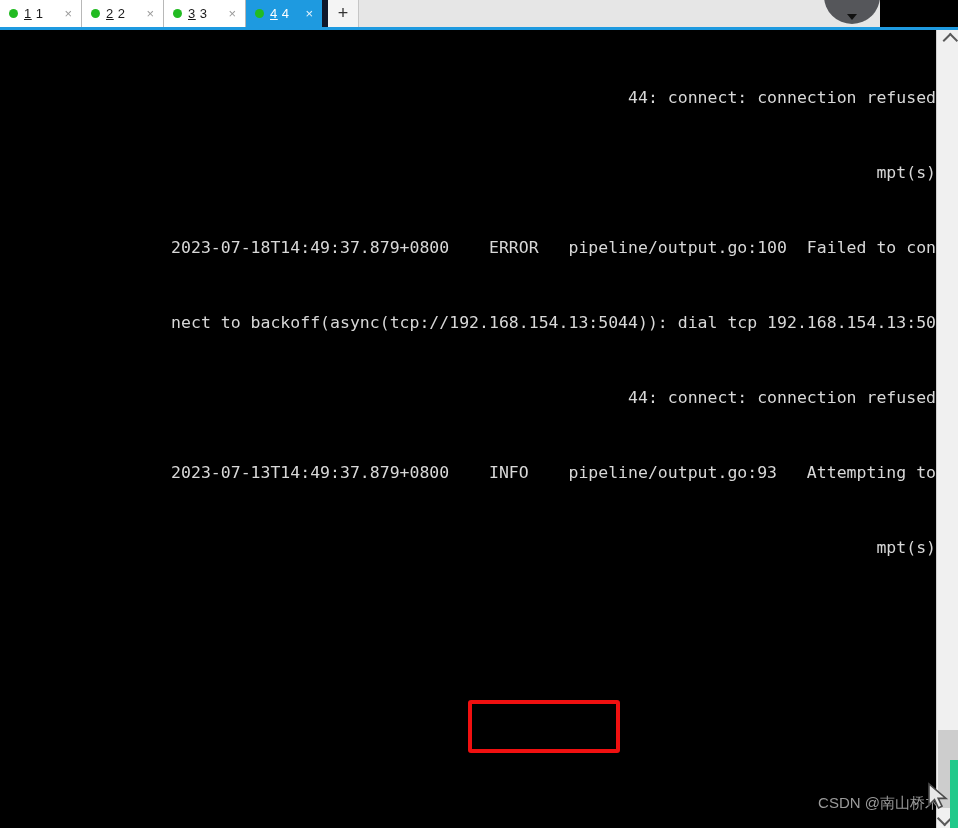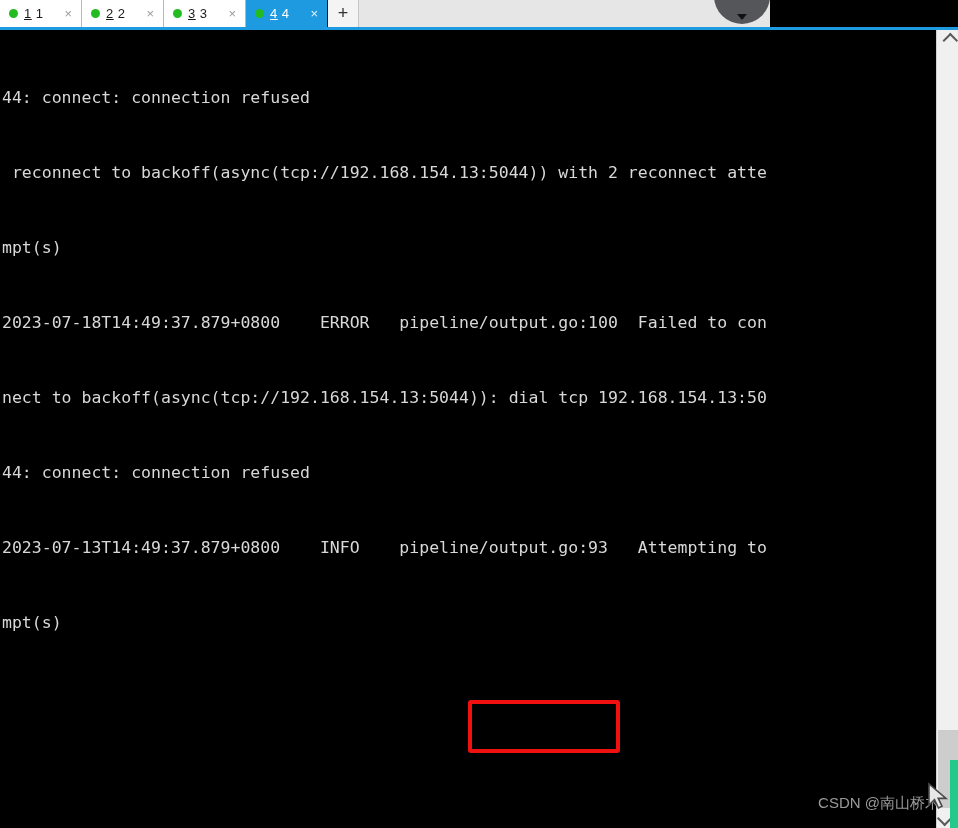--- a/index.html
+++ b/index.html
@@ -18,21 +18,21 @@
     position: relative;
     width: 958px;
     height: 828px;
     background: #000000;
   }
 
   
   .tabbar {
     position: absolute;
     left: 0; top: 0;
-    width: 770px;
+    width: 880px;
     height: 27px;
     background: #b91c1c;
     display: flex;
     align-items: stretch;
     box-sizing: border-box;
   }
   .tabbar-underline {
     position: absolute;
     left: 0; top: 27px;
     width: 958px;
@@ -50,21 +50,21 @@
     background: #ffffff;
     border-right: 1px solid #b8b8b8;
     font-family: "Liberation Sans", sans-serif;
     font-size: 13px;
     color: #1a1a1a;
     cursor: default;
   }
   .tab.active {
     background: #1e9ae0;
     color: #ffffff;
-    border-right: 1px solid #0f172a;
+    border-right: 6px solid #0f172a;
   }
   .tab .dot {
     width: 9px;
     height: 9px;
     border-radius: 50%;
     background: #22bb22;
     flex: none;
   }
   .tab .label {
     flex: 1;
@@ -140,20 +140,21 @@
     height: 798px;
     background: #000000;
     color: #d8d8d8;
     font-family: "DejaVu Sans Mono", "Liberation Mono", monospace;
     font-size: 16.5px;
     line-height: 25px;
     padding: 5px 0 0 2px;
     box-sizing: border-box;
     overflow: hidden;
     white-space: pre;
+    text-align: right;
   }
   .term-line { height: 25px; }
 
   
   .annot-box {
     position: absolute;
     border: 4px solid #f01010;
     border-radius: 3px;
     pointer-events: none;
   }
@@ -265,21 +266,20 @@
     </div>
 
     <div class="menu-blob">
       <span class="caret"></span>
     </div>
   </div>
   <div class="tabbar-underline"></div>
 
   <div class="terminal">
     <div class="term-line">44: connect: connection refused</div>
-    <div class="term-line"> reconnect to backoff(async(tcp://192.168.154.13:5044)) with 2 reconnect atte</div>
     <div class="term-line">mpt(s)</div>
     <div class="term-line">2023-07-18T14:49:37.879+0800    ERROR   pipeline/output.go:100  Failed to con</div>
     <div class="term-line">nect to backoff(async(tcp://192.168.154.13:5044)): dial tcp 192.168.154.13:50</div>
     <div class="term-line">44: connect: connection refused</div>
     <div class="term-line">2023-07-13T14:49:37.879+0800    INFO    pipeline/output.go:93   Attempting to</div>
     <div class="term-line">mpt(s)</div>
     
     
     
     

